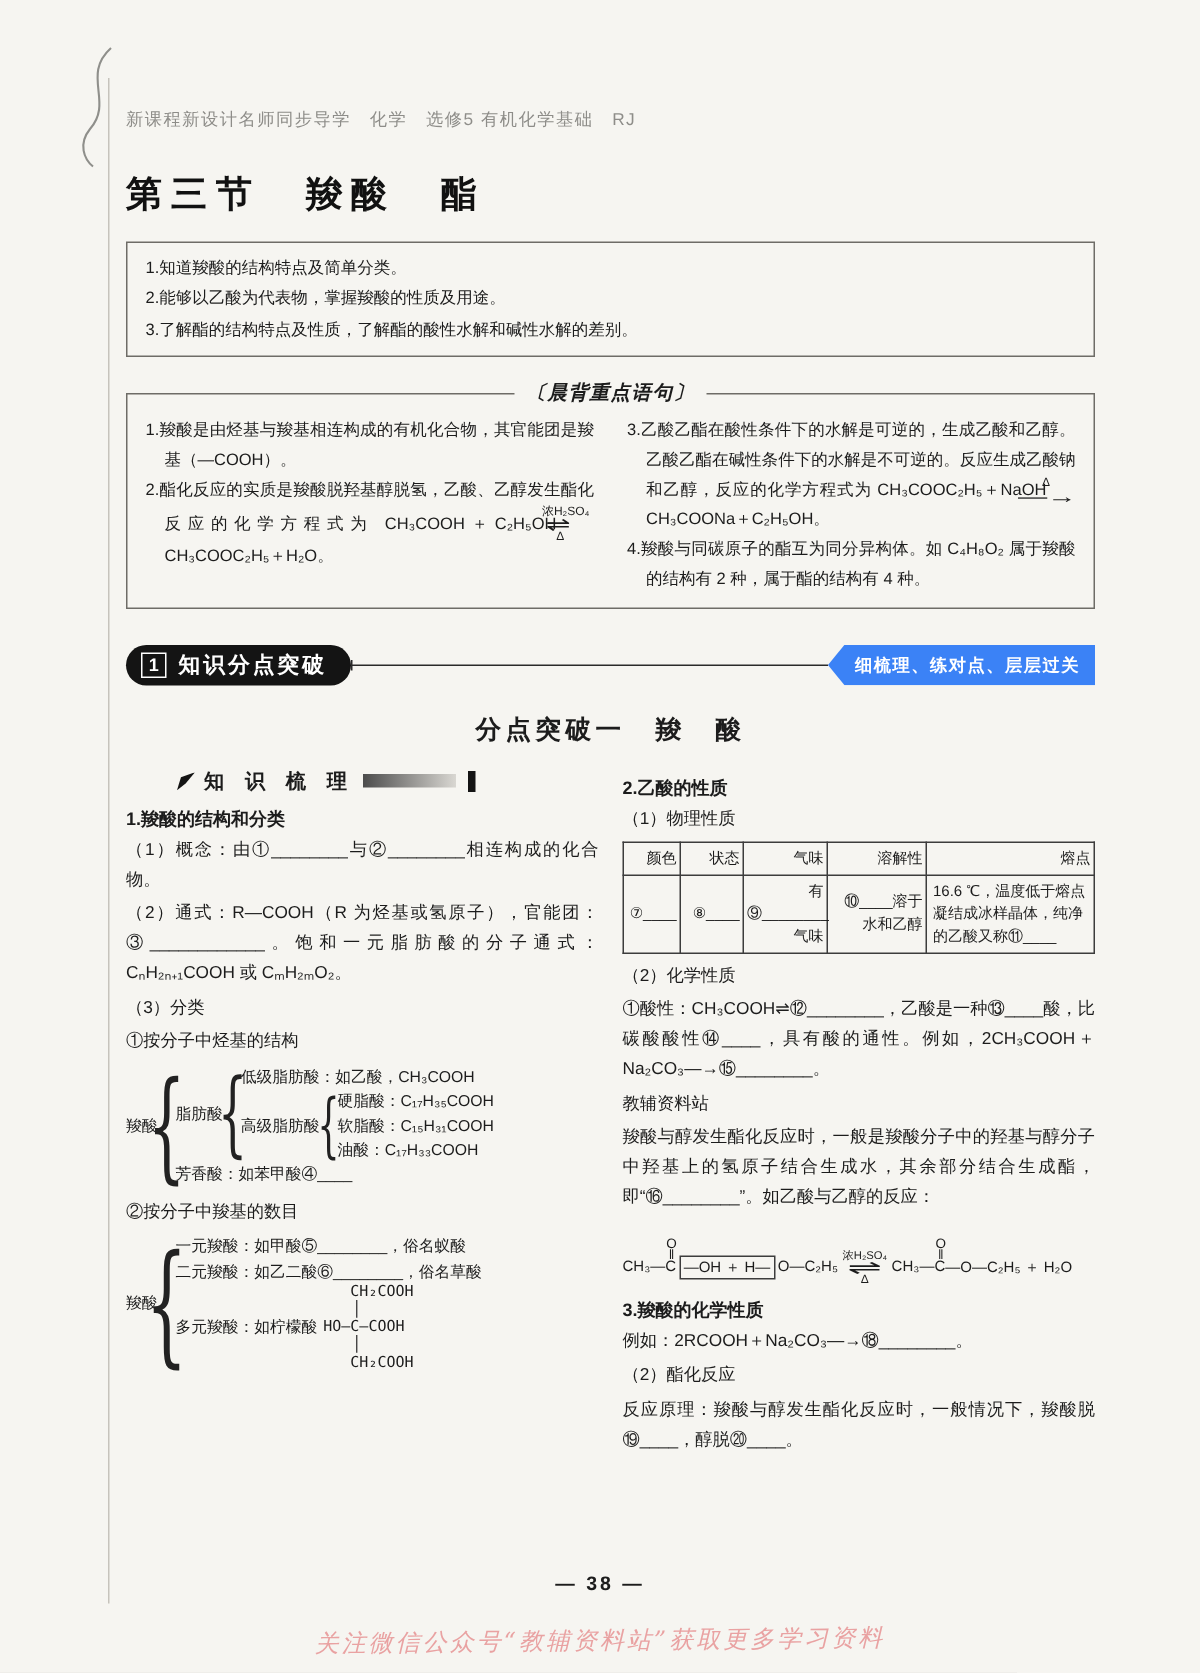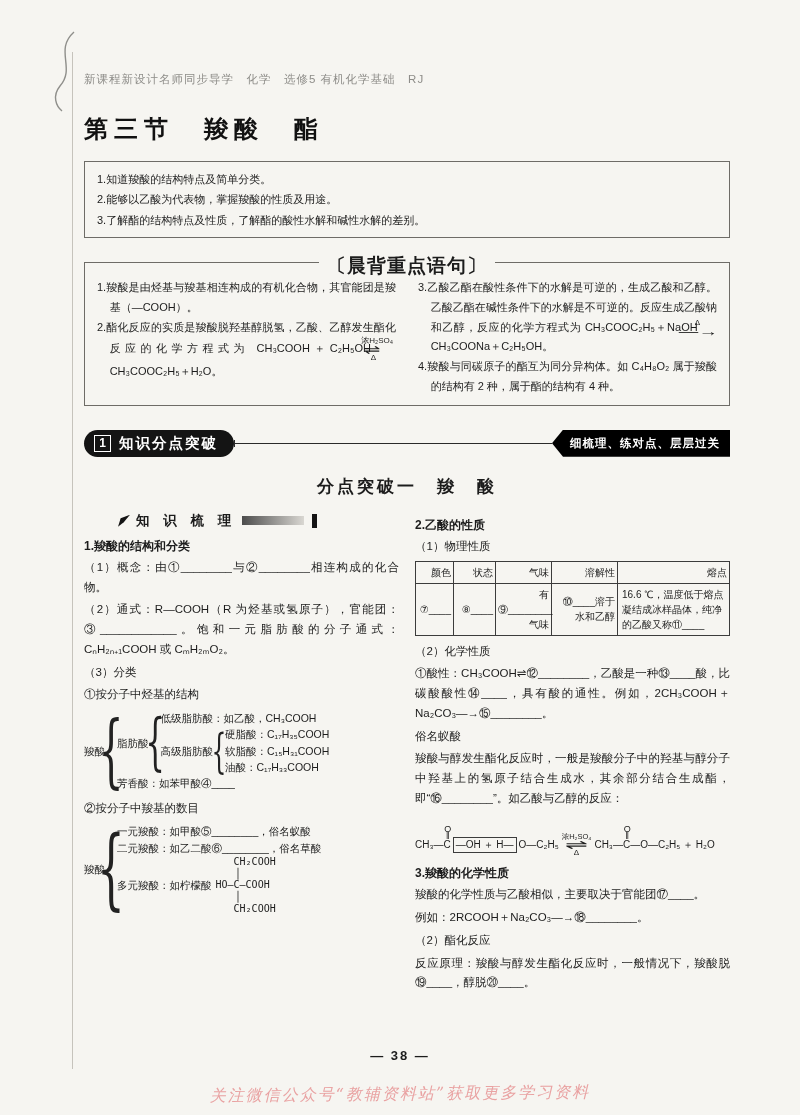--- a/index.html
+++ b/index.html
@@ -16,40 +16,40 @@
   .book-header { font-size:11.5px; color:#8e8d89; letter-spacing:1px; }
 
   .title { text-align:left; font-family:"Liberation Serif", serif; font-weight:bold;
            font-size:24px; letter-spacing:6px; margin-top:26px; color:#111; }
 
   .objectives { border:1px solid #6e6c67; margin-top:16px; padding:7px 12px; }
   .objectives p { font-size:11px; line-height:1.85; text-align:justify; }
 
   .recite { position:relative; border:1px solid #6e6c67; margin-top:24px; padding:15px 12px 8px; }
   .recite-title { position:absolute; top:-10px; left:50%; transform:translateX(-50%);
-                  background:#f6f5f1; padding:0 8px; font-weight:bold; font-size:19px;
-                  font-family:"Liberation Serif", serif; letter-spacing:1px; white-space:nowrap; }
+                  background:#f6f5f1; padding:0 8px; font-weight:bold; font-size:13px;
+                  font-family:"Liberation Serif", serif; letter-spacing:1px; white-space:nowrap;font-style:italic; }
   .recite-cols { display:flex; gap:22px; }
   .recite-col { flex:1; min-width:0; font-size:11px; line-height:1.8; text-align:justify; }
   .hang { padding-left:1.15em; text-indent:-1.15em; }
 
   .rxnarrow { display:inline-flex; flex-direction:column; align-items:center;
               vertical-align:middle; line-height:1; margin:0 3px; }
   .ra-above, .ra-below { font-size:8px; white-space:nowrap; }
   .ra-sym { font-size:13px; margin:-2px 0; display:inline-block; transform:scaleX(1.5); white-space:nowrap; }
 
   .banner { display:flex; align-items:center; margin-top:24px; height:27px; }
   .banner-left { background:#141414; color:#fff; border-radius:14px; display:flex;
                  align-items:center; gap:8px; padding:0 16px 0 10px; height:27px; flex:0 0 auto; }
   .banner-num { border:1px solid #fff; width:17px; height:17px; display:flex; align-items:center;
                 justify-content:center; font-size:12px; font-weight:bold; }
   .banner-title { font-size:14.5px; font-weight:bold; letter-spacing:2px; }
   .banner-line { flex:1; height:1px; background:#2a2a2a; position:relative; }
   .banner-line::before { content:""; position:absolute; left:0; top:-3px; width:1px; height:7px; background:#2a2a2a; }
-  .banner-right { background:#000000; color:#fff; font-size:11.5px; font-weight:bold;
+  .banner-right { background:#3b82f6; color:#fff; font-size:11.5px; font-weight:bold;
                   padding:6px 10px 6px 18px; letter-spacing:1px; flex:0 0 auto;
                   clip-path:polygon(11px 0, 100% 0, 100% 100%, 11px 100%, 0 50%); }
 
   .subtitle { text-align:center; font-weight:bold; font-size:17px; letter-spacing:3px;
               margin-top:18px; font-family:"Liberation Serif", serif; }
 
   .cols { display:flex; gap:16px; margin-top:12px; }
   .col { flex:1; min-width:0; font-size:11.5px; }
 
   .ks-head { display:flex; align-items:center; gap:6px; margin:2px 0 8px 34px; }
@@ -232,21 +232,21 @@
             <td>⑧____</td>
             <td>有⑨________气味</td>
             <td>⑩____溶于水和乙醇</td>
             <td class="td-long">16.6 ℃，温度低于熔点凝结成冰样晶体，纯净的乙酸又称⑪____</td>
           </tr>
         </tbody>
       </table>
 
       <p class="body-p">（2）化学性质</p>
       <p class="body-p">①酸性：CH₃COOH⇌⑫________，乙酸是一种⑬____酸，比碳酸酸性⑭____，具有酸的通性。例如，2CH₃COOH＋Na₂CO₃―→⑮________。</p>
-      <p class="body-p">俗名蚁酸</p>
+      <p class="body-p">教辅资料站</p>
       <p class="body-p">羧酸与醇发生酯化反应时，一般是羧酸分子中的羟基与醇分子中羟基上的氢原子结合生成水，其余部分结合生成酯，即“⑯________”。如乙酸与乙醇的反应：</p>
 
       <div class="rxn-eq">
         <span class="cgrp"><span class="co">
               <span>O</span>
               <span>‖</span>
             </span><span>CH₃—C</span></span>
         <span class="rxn-box">—OH ＋ H—</span>
         <span>O—C₂H₅</span>
         <span class="rxnarrow">
@@ -255,21 +255,20 @@
             <span class="ra-below">Δ</span>
           </span>
         <span class="cgrp"><span class="co">
               <span>O</span>
               <span>‖</span>
             </span><span>CH₃—C</span></span>
         <span>—O—C₂H₅ ＋ H₂O</span>
       </div>
 
       <p class="h-num">3.羧酸的化学性质</p>
-      <p class="body-p">羧酸的化学性质与乙酸相似，主要取决于官能团⑰____。</p>
       <p class="body-p">例如：2RCOOH＋Na₂CO₃―→⑱________。</p>
       <p class="body-p">（2）酯化反应</p>
       <p class="body-p">反应原理：羧酸与醇发生酯化反应时，一般情况下，羧酸脱⑲____，醇脱⑳____。</p>
     </div>
   </div>
 
   <div class="pagenum">— 38 —</div>
   <div class="watermark">关注微信公众号“教辅资料站”获取更多学习资料</div>
 </div>
 

